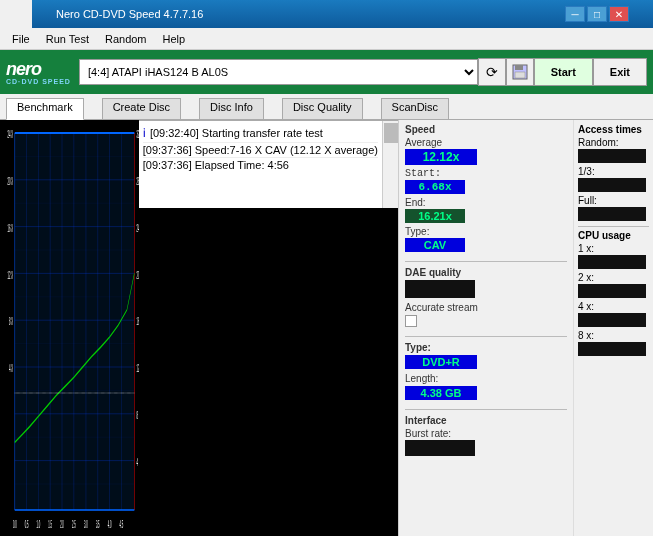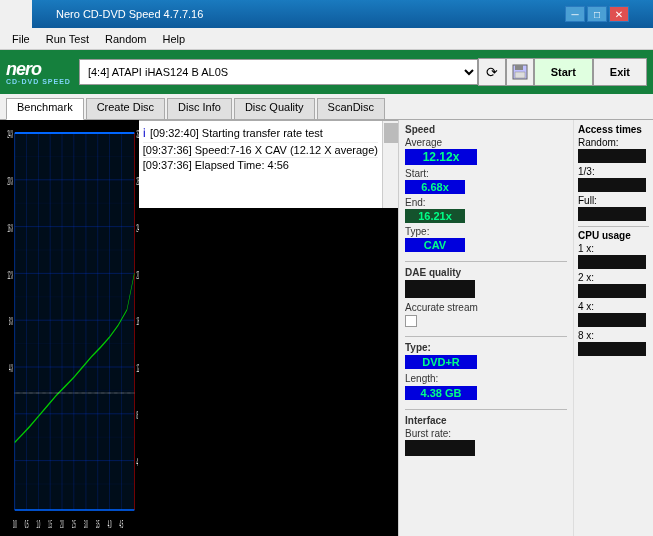--- a/index.html
+++ b/index.html
@@ -88,21 +88,21 @@
       border: 1px solid #999;
       cursor: pointer;
       display: flex; align-items: center; justify-content: center;
       font-size: 14px;
     }
     
     
     .tabs {
       background: #f0f0f0;
       display: flex;
-      gap: 0;
+      gap: 16px;
       padding: 4px 6px 0;
       border-bottom: 1px solid #aaa;
       height: 26px;
     }
     .tab {
       padding: 2px 10px;
       font-size: 11px;
       cursor: pointer;
       border: 1px solid #aaa;
       border-bottom: none;
@@ -333,21 +333,21 @@
   </div>
 
   <div class="right-panel">
 
     <div class="panel-section">
       <div class="panel-title">Speed</div>
       <div style="margin-top:2px;">
         <div class="panel-label">Average</div>
         <div class="panel-value" style="background:#0000dd; color:#00ff88; font-size:12px; padding:1px 4px; width:72px; text-align:center; font-weight:bold;">12.12x</div>
       </div>
-      <div style="display:flex; gap:4px; margin-top:3px;">
+      <div style="display:flex; gap:4px; margin-top:3px;font-family:Liberation Mono, monospace;">
         <div>
           <div class="panel-label">Start:</div>
           <div class="panel-value" style="background:#0000dd; color:#00ff88; font-size:11px; padding:1px 3px; width:60px; text-align:center; font-weight:bold;">6.68x</div>
         </div>
       </div>
       <div style="display:flex; gap:4px; margin-top:3px;">
         <div>
           <div class="panel-label">End:</div>
           <div class="panel-value" style="background:#14532d; color:#00ff88; font-size:11px; padding:1px 3px; width:60px; text-align:center; font-weight:bold;">16.21x</div>
         </div>

